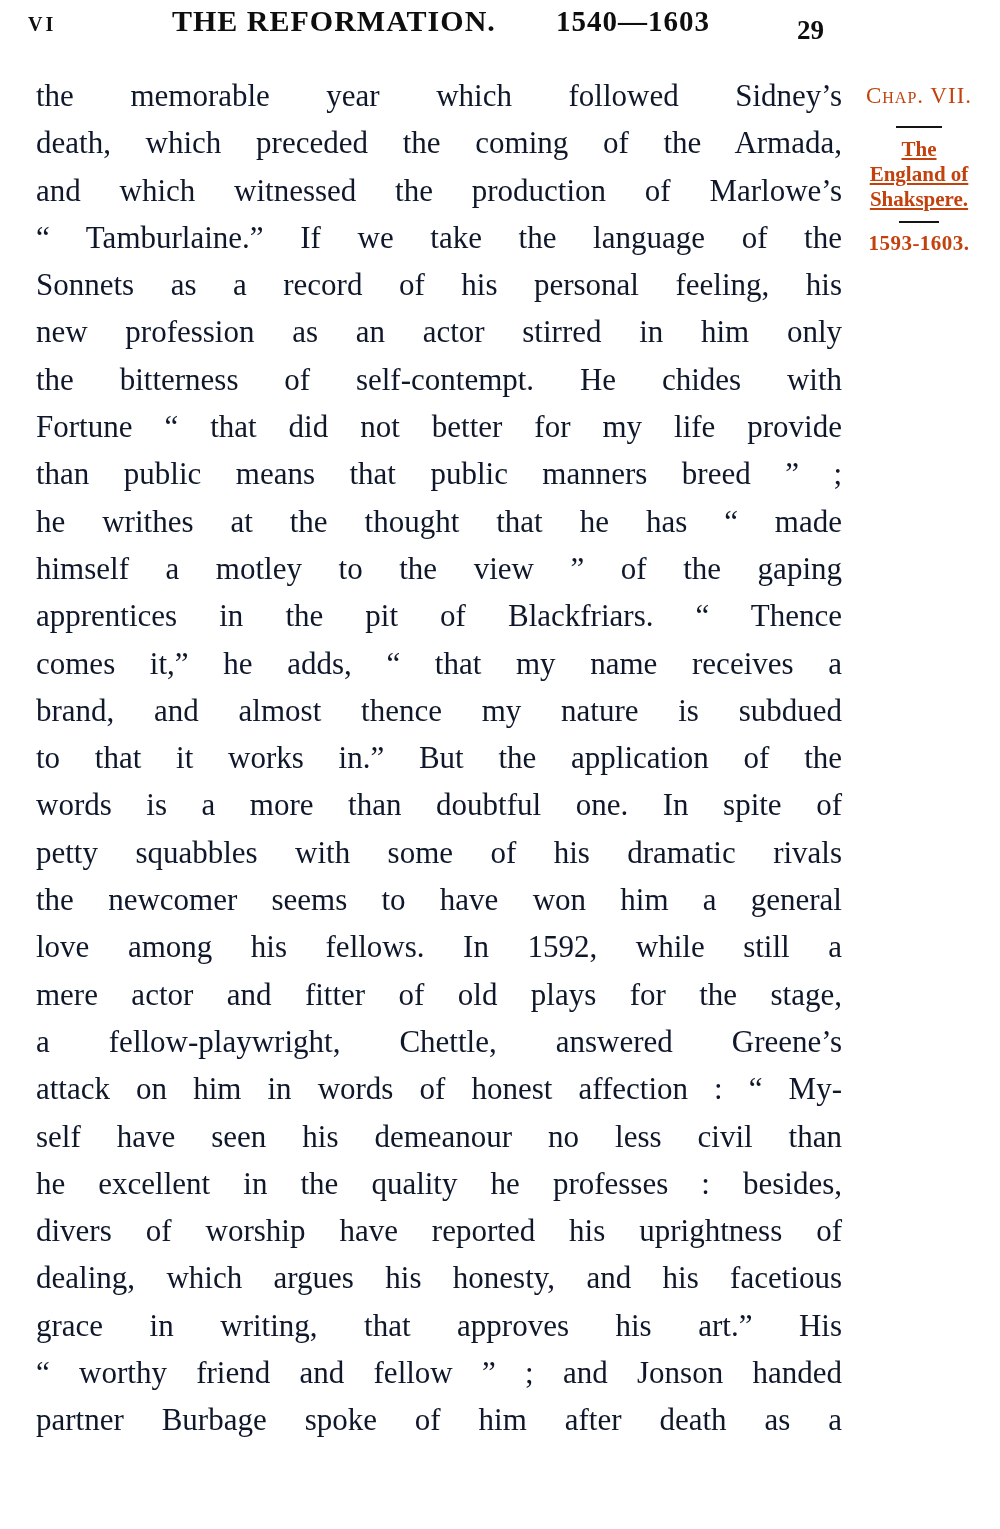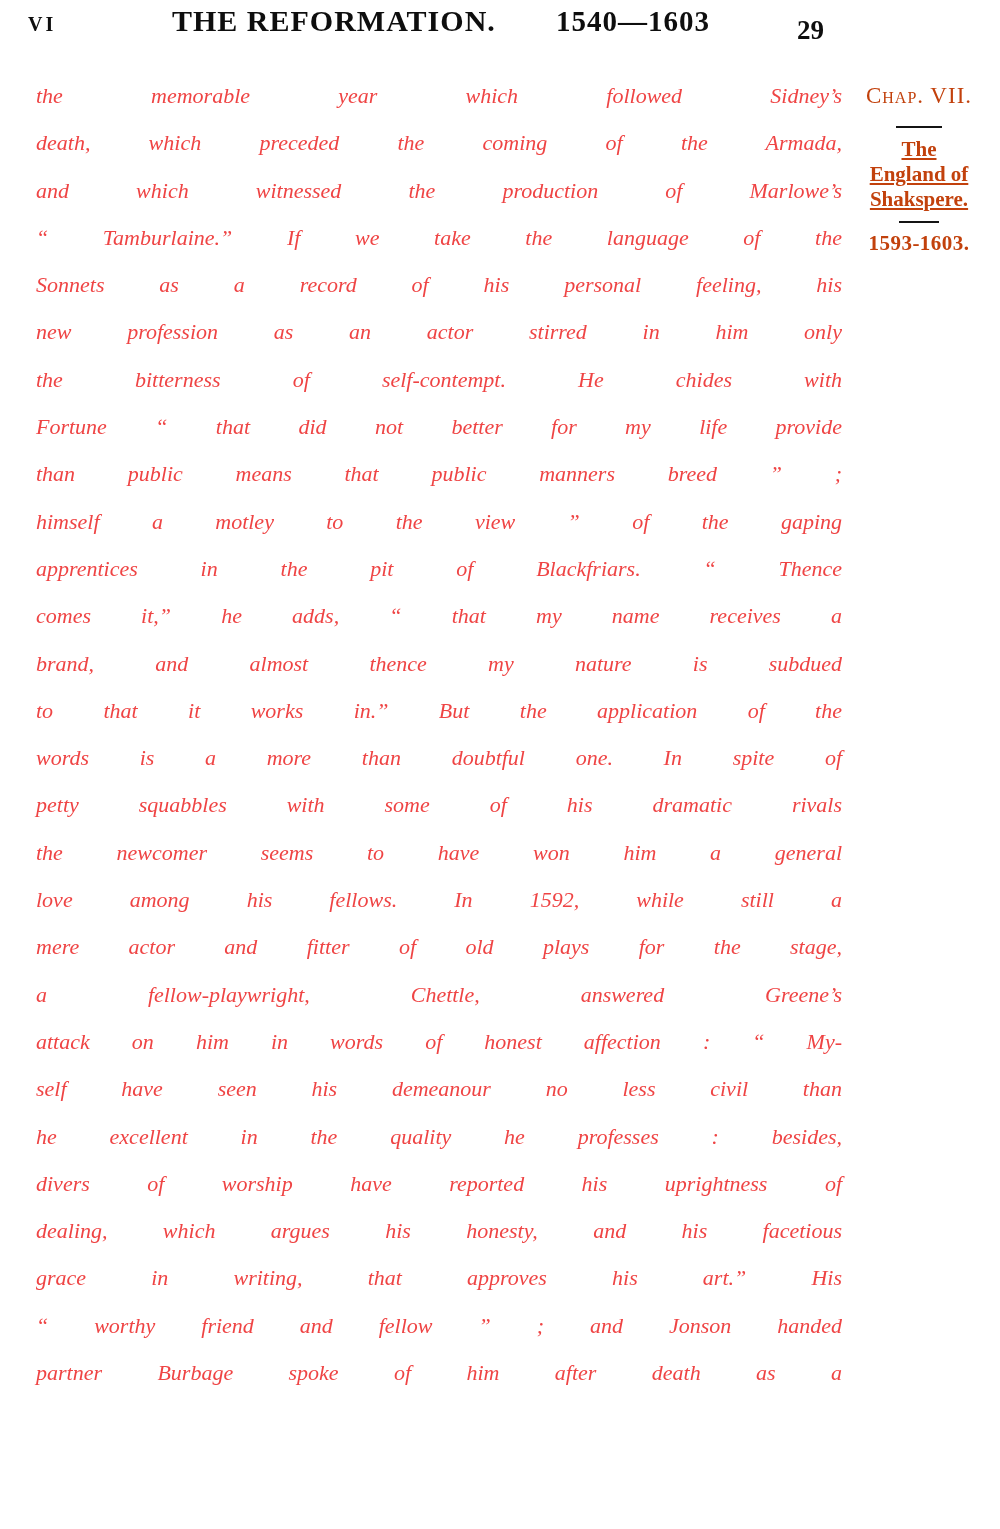--- a/index.html
+++ b/index.html
@@ -34,29 +34,28 @@
   .page-number {
     position: absolute; left: 797px; top: 15px;
     font-size: 27px; font-weight: 700;
   }
 
   
   .body-col {
     position: absolute; left: 36px; top: 72px; width: 806px;
   }
   .body-col .line {
-    font-size: 22px;
+    font-size: 31px;
     line-height: 47.3px;
     height: 47.3px;
     white-space: normal;
     text-align: justify;
     text-align-last: justify;
     word-spacing: 0.06em;
-    color: #ef4444;
-    font-style: italic;
+    color: #0f172a;
   }
 
   
   .margin-col {
     position: absolute; left: 846px; top: 84px; width: 146px;
     text-align: center; color: #c2410c;
   }
   .chapter-label {
     font-variant: small-caps;
     font-size: 23px;
@@ -92,20 +91,21 @@
   <div class="body-col">
       <div class="line">the memorable year which followed Sidney’s</div>
       <div class="line">death, which preceded the coming of the Armada,</div>
       <div class="line">and which witnessed the production of Marlowe’s</div>
       <div class="line">“ Tamburlaine.”  If we take the language of the</div>
       <div class="line">Sonnets as a record of his personal feeling, his</div>
       <div class="line">new profession as an actor stirred in him only</div>
       <div class="line">the bitterness of self-contempt.  He chides with</div>
       <div class="line">Fortune “ that did not better for my life provide</div>
       <div class="line">than public means that public manners breed ” ;</div>
+      <div class="line">he writhes at the thought that he has “ made</div>
       <div class="line">himself a motley to the view ” of the gaping</div>
       <div class="line">apprentices in the pit of Blackfriars.  “ Thence</div>
       <div class="line">comes it,” he adds, “ that my name receives a</div>
       <div class="line">brand, and almost thence my nature is subdued</div>
       <div class="line">to that it works in.”  But the application of the</div>
       <div class="line">words is a more than doubtful one.  In spite of</div>
       <div class="line">petty squabbles with some of his dramatic rivals</div>
       <div class="line">the newcomer seems to have won him a general</div>
       <div class="line">love among his fellows.  In 1592, while still a</div>
       <div class="line">mere actor and fitter of old plays for the stage,</div>

